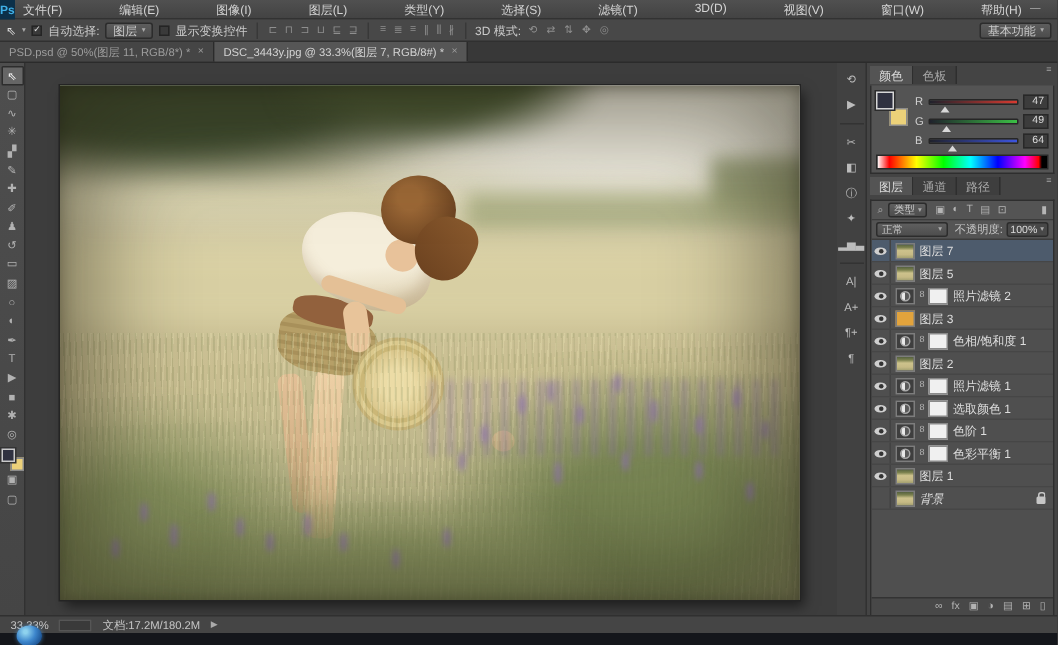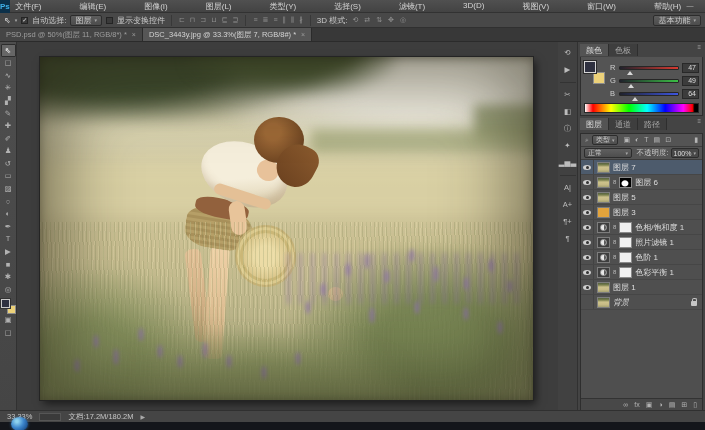--- a/index.html
+++ b/index.html
@@ -377,30 +377,32 @@
                 <span class="eye"></span>
               </div>
               <div class="thumb timg"></div>
               <span class="lname">图层 7</span>
             </div>
             <div class="lrow">
               <div class="eyebox">
                 <span class="eye"></span>
               </div>
               <div class="thumb timg"></div>
+              <span class="lname">图层 5</span>
+            </div>
+            <div class="lrow">
+              <div class="eyebox">
+                <span class="eye"></span>
+              </div>
+              <div class="thumb tadj">
+                <span class="adjc"></span>
+              </div>
               <span class="linkic">8</span>
-              <div class="mask mblob"></div>
-              <span class="lname">图层 6</span>
-            </div>
-            <div class="lrow">
-              <div class="eyebox">
-                <span class="eye"></span>
-              </div>
-              <div class="thumb timg"></div>
-              <span class="lname">图层 5</span>
+              <div class="mask"></div>
+              <span class="lname">照片滤镜 2</span>
             </div>
             <div class="lrow">
               <div class="eyebox">
                 <span class="eye"></span>
               </div>
               <div class="thumb tsolid"></div>
               <span class="lname">图层 3</span>
             </div>
             <div class="lrow">
               <div class="eyebox">
@@ -410,26 +412,44 @@
                 <span class="adjc"></span>
               </div>
               <span class="linkic">8</span>
               <div class="mask"></div>
               <span class="lname">色相/饱和度 1</span>
             </div>
             <div class="lrow">
               <div class="eyebox">
                 <span class="eye"></span>
               </div>
+              <div class="thumb timg"></div>
+              <span class="lname">图层 2</span>
+            </div>
+            <div class="lrow">
+              <div class="eyebox">
+                <span class="eye"></span>
+              </div>
               <div class="thumb tadj">
                 <span class="adjc"></span>
               </div>
               <span class="linkic">8</span>
               <div class="mask"></div>
               <span class="lname">照片滤镜 1</span>
+            </div>
+            <div class="lrow">
+              <div class="eyebox">
+                <span class="eye"></span>
+              </div>
+              <div class="thumb tadj">
+                <span class="adjc"></span>
+              </div>
+              <span class="linkic">8</span>
+              <div class="mask"></div>
+              <span class="lname">选取颜色 1</span>
             </div>
             <div class="lrow">
               <div class="eyebox">
                 <span class="eye"></span>
               </div>
               <div class="thumb tadj">
                 <span class="adjc"></span>
               </div>
               <span class="linkic">8</span>
               <div class="mask"></div>

